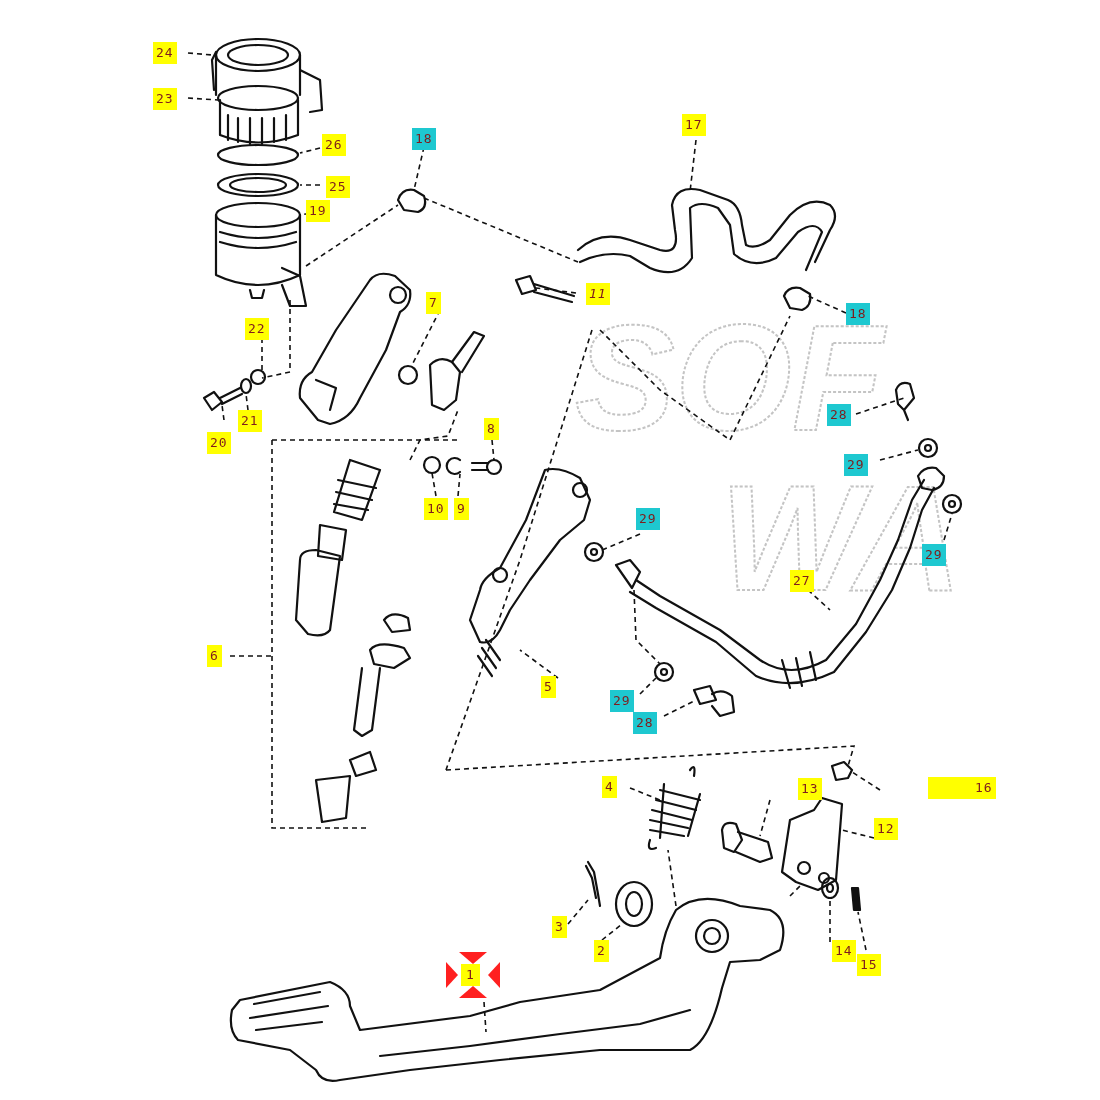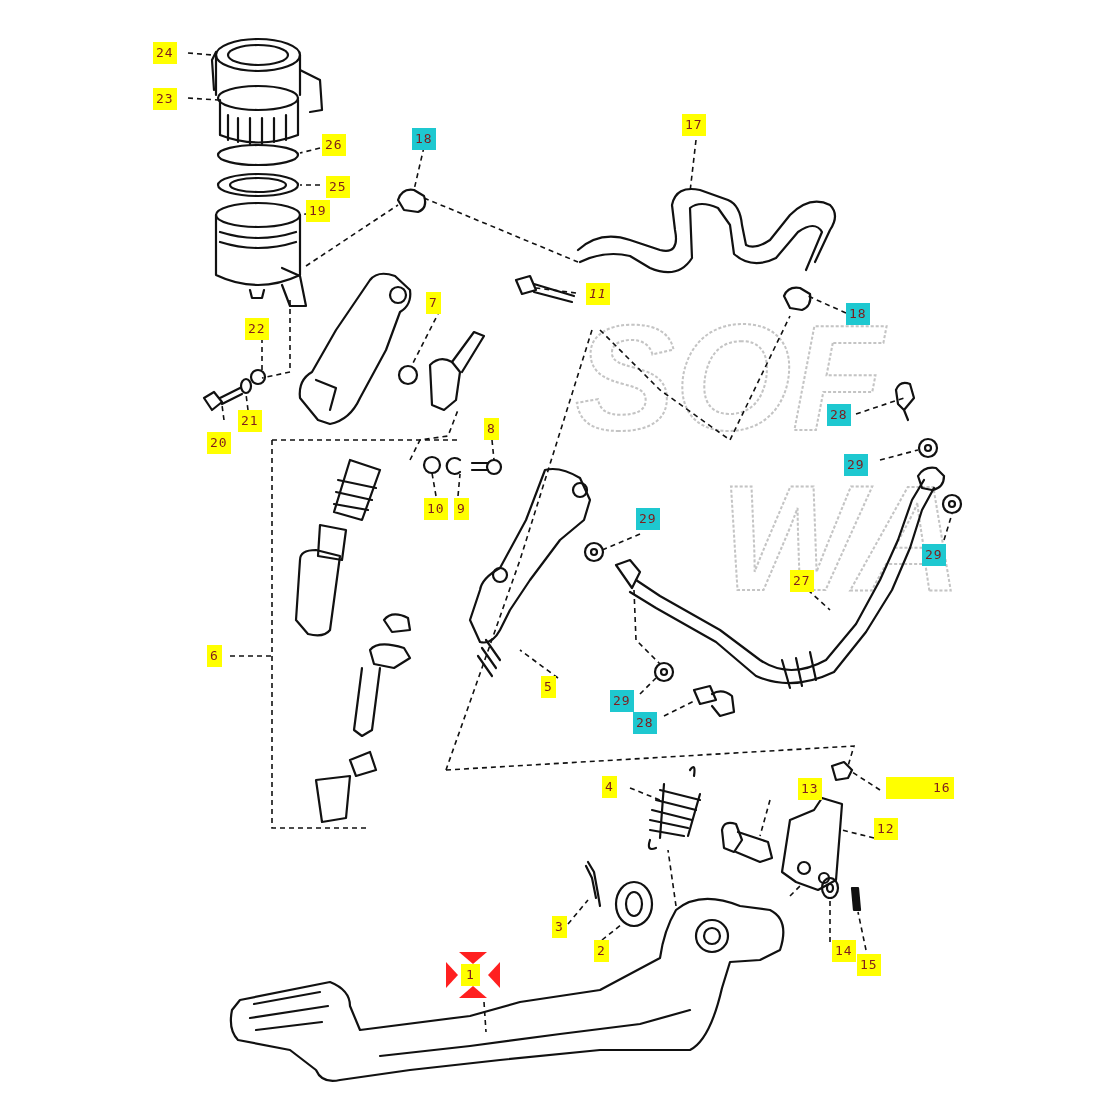--- a/index.html
+++ b/index.html
@@ -263,21 +263,21 @@
   <div class="callout cyan" style="left:844px;top:454px;">29</div>
   <div class="callout cyan" style="left:922px;top:544px;">29</div>
   <div class="callout cyan" style="left:636px;top:508px;">29</div>
   <div class="callout yellow" style="left:790px;top:570px;">27</div>
   <div class="callout yellow" style="left:207px;top:645px;">6</div>
   <div class="callout yellow" style="left:541px;top:676px;">5</div>
   <div class="callout cyan" style="left:610px;top:690px;">29</div>
   <div class="callout cyan" style="left:633px;top:712px;">28</div>
   <div class="callout yellow" style="left:602px;top:776px;">4</div>
   <div class="callout yellow" style="left:798px;top:778px;">13</div>
-  <div class="callout yellow" style="left:886px;top:777px;padding-left:47px;">16</div>
+  <div class="callout yellow" style="left:928px;top:777px;padding-left:47px;">16</div>
   <div class="callout yellow" style="left:874px;top:796px;margin-top:22px;">12</div>
   <div class="callout yellow" style="left:552px;top:916px;">3</div>
   <div class="callout yellow" style="left:594px;top:940px;">2</div>
   <div class="callout yellow" style="left:817px;top:940px;margin-left:15px;">14</div>
   <div class="callout yellow" style="left:857px;top:954px;">15</div>
 
   <div class="sel-wrap">
     <svg width="54" height="46" viewBox="0 0 54 46">
       <polygon points="13,0 41,0 27,12" fill="#ff2020"></polygon>
       <polygon points="13,46 41,46 27,34" fill="#ff2020"></polygon>

